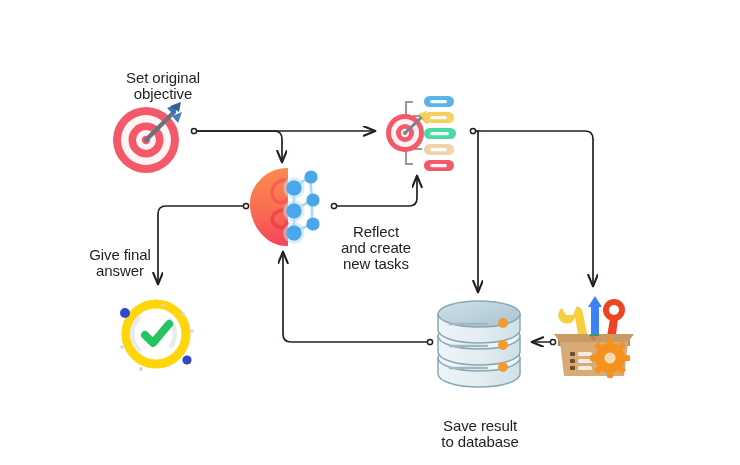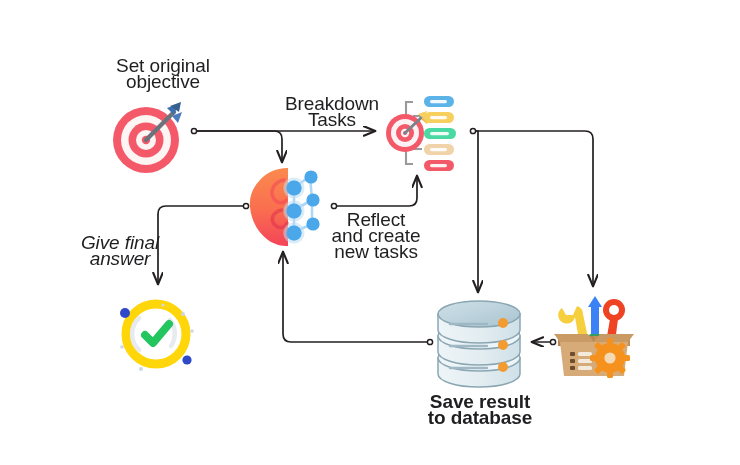--- a/index.html
+++ b/index.html
@@ -20,25 +20,26 @@
   #wires {
     position: absolute;
     left: 0;
     top: 0;
     width: 740px;
     height: 465px;
   }
   .label {
     position: absolute;
     color: #1f1f21;
-    font-size: 19px;
+    font-size: 15px;
     line-height: 16px;
     text-align: center;
     white-space: pre-line;
     letter-spacing: -0.1px;
+    margin-top: 12px;
   }
   .icon-box {
     position: absolute;
   }
 </style>
 </head>
 <body>
 
 <div id="canvas">
 
@@ -116,22 +117,20 @@
       <circle cx="38" cy="44" r="17.5" fill="#f4596a"></circle>
       <circle cx="38" cy="44" r="10" fill="#fdf4f4"></circle>
       <circle cx="38" cy="44" r="4.2" fill="#f4596a"></circle>
       <path d="M38,44 L66,16" stroke="#6c727c" stroke-width="4.4" stroke-linecap="round"></path>
       <path d="M59,12 L70,8 L66,19 Z" fill="#3f6fae"></path>
       <path d="M64,20 L74,16 L70,27 Z" fill="#4b7cbd"></path>
       <path d="M62,10 L73,6 L71,16 Z" fill="#35608f"></path>
     </svg>
   </div>
 
-  <div class="label" style="left:277px; top:96px; width:110px;">Breakdown
-Tasks</div>
 
   <div class="icon-box" style="left:382px; top:88px; width:96px; height:92px;">
     <svg viewBox="0 0 96 92" width="96" height="92" xmlns="http://www.w3.org/2000/svg">
       <g stroke="#9a9a9a" stroke-width="2.1" fill="none">
         <path d="M31,14 L24,14 L24,76 L31,76"></path>
         <path d="M31,28 L40,28"></path>
         <path d="M31,45 L40,45"></path>
         <path d="M31,61 L40,61"></path>
       </g>
       <circle cx="23" cy="45" r="19" fill="#f4596a"></circle>
@@ -189,21 +188,21 @@
         <circle cx="46" cy="45" r="7.6"></circle>
         <circle cx="46" cy="67" r="7.6"></circle>
       </g>
     </svg>
   </div>
 
   <div class="label" style="left:324px; top:212px; width:104px;">Reflect
 and create
 new tasks</div>
 
-  <div class="label" style="left:72px; top:235px; width:96px;font-style:italic;">Give final
+  <div class="label" style="left:72px; top:235px; width:96px;">Give final
 answer</div>
   <div class="icon-box" style="left:108px; top:290px; width:92px; height:88px;">
     <svg viewBox="0 0 92 88" width="92" height="88" xmlns="http://www.w3.org/2000/svg">
       <circle cx="48" cy="44" r="30" fill="none" stroke="#ffd60a" stroke-width="9"></circle>
       <path d="M31,28 A22,22 0 0,0 31,60" fill="none" stroke="#e7eaee" stroke-width="4.5" stroke-linecap="round"></path>
       <path d="M62,30 A22,22 0 0,1 63,56" fill="none" stroke="#e7eaee" stroke-width="4.5" stroke-linecap="round"></path>
       <path d="M37,45 L45,53 L61,34" fill="none" stroke="#22c55e" stroke-width="8" stroke-linecap="round" stroke-linejoin="round"></path>
       <circle cx="17" cy="23" r="5" fill="#2f49c9"></circle>
       <circle cx="79" cy="70" r="4.6" fill="#2f49c9"></circle>
       <circle cx="75" cy="24" r="2" fill="#cfd6e4"></circle>
@@ -229,21 +228,21 @@
         <path d="M18,50 L55,50"></path>
         <path d="M18,72 L55,72"></path>
       </g>
       <g fill="#f29b30">
         <circle cx="71" cy="27" r="5"></circle>
         <circle cx="71" cy="49" r="5"></circle>
         <circle cx="71" cy="71" r="5"></circle>
       </g>
     </svg>
   </div>
-  <div class="label" style="left:415px; top:394px; width:130px;font-weight:bold;">Save result
+  <div class="label" style="left:415px; top:406px; width:130px;">Save result
 to database</div>
 
   <div class="icon-box" style="left:546px; top:288px; width:96px; height:92px;">
     <svg viewBox="0 0 96 92" width="96" height="92" xmlns="http://www.w3.org/2000/svg">
 
       <path d="M16,20 a8.5,8.5 0 1,0 13,9 L33,52 L42,50 L37,26 a8.5,8.5 0 0,0 -6,-8 L27,27 L20,27 Z" fill="#f6cf3e"></path>
 
       <rect x="45" y="14" width="8" height="34" fill="#3b82f6"></rect>
       <path d="M49,8 L56,19 L42,19 Z" fill="#3b82f6"></path>
       <rect x="43" y="46" width="12" height="9" rx="2" fill="#2f9e5e"></rect>

